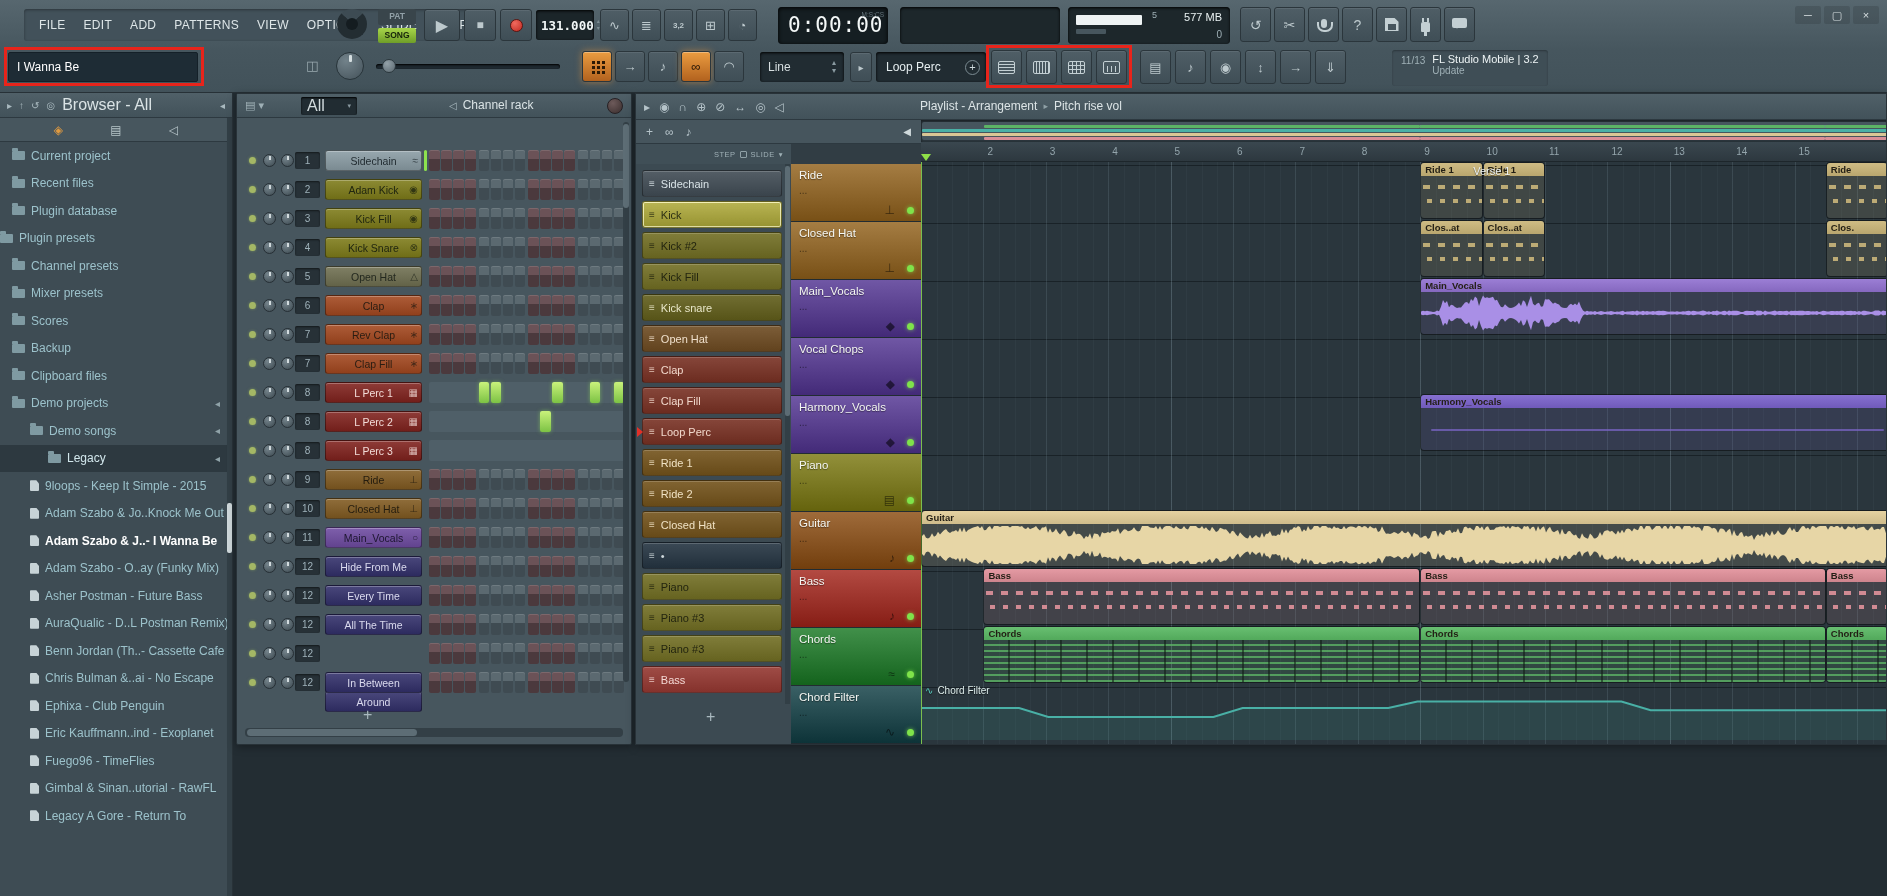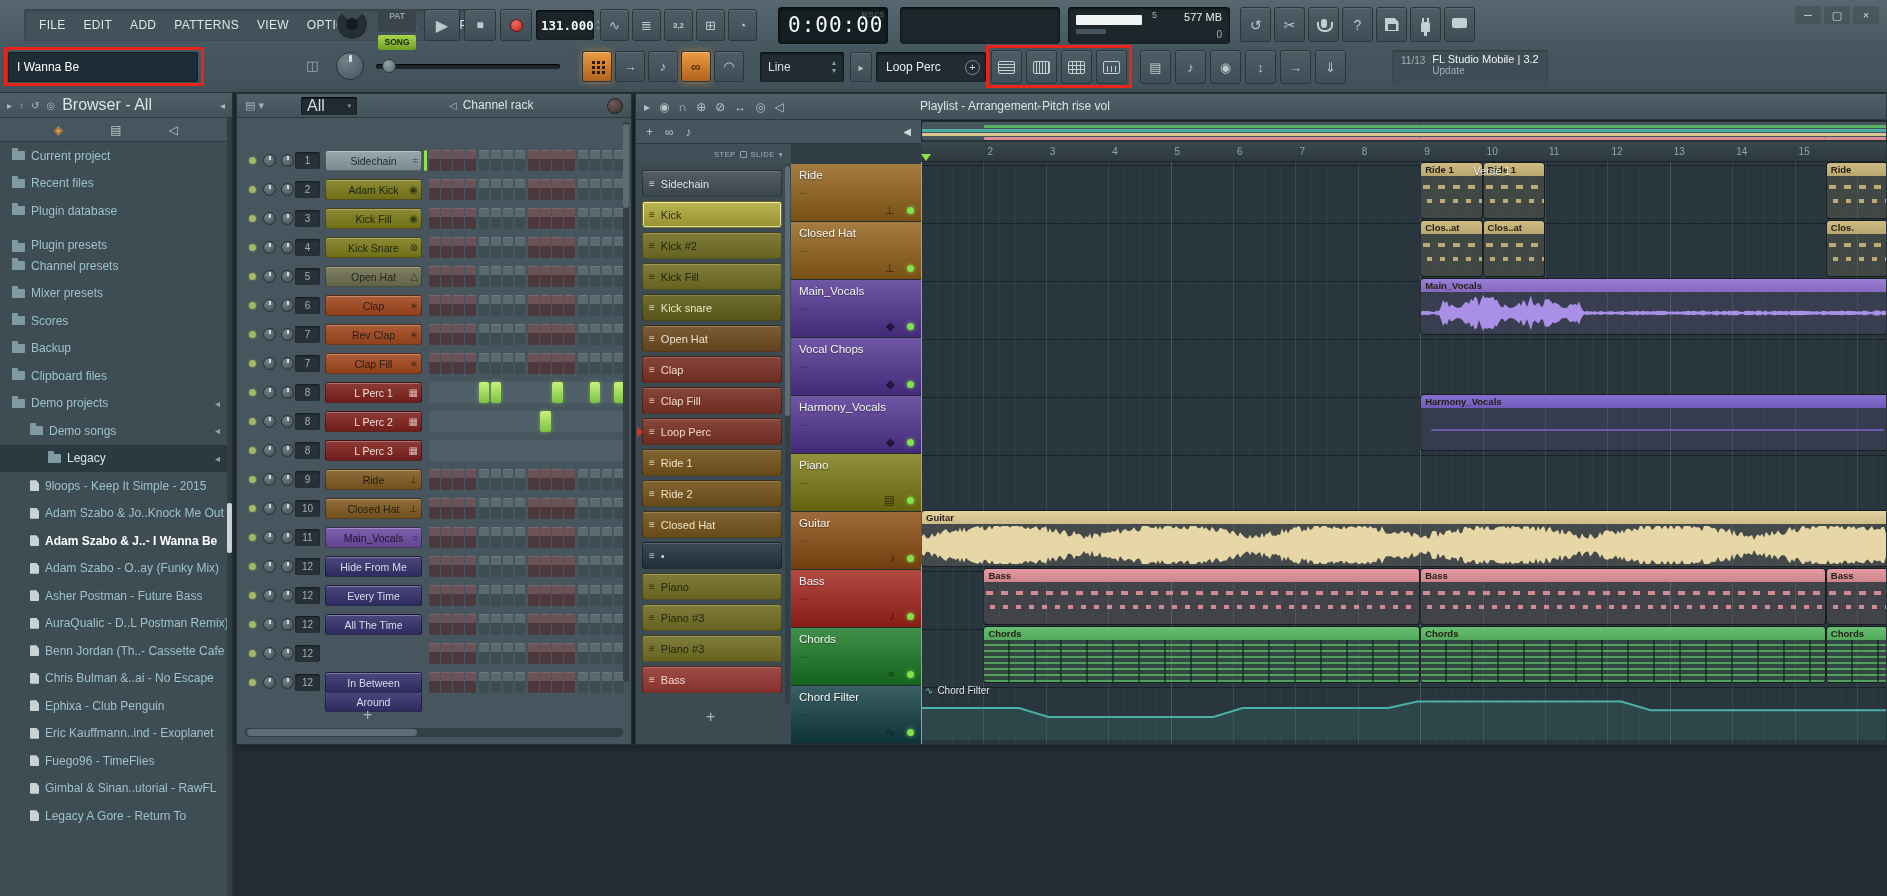--- a/index.html
+++ b/index.html
@@ -8,21 +8,21 @@
        font-family:"Liberation Sans","DejaVu Sans",sans-serif;color:#d4dde0;font-size:12px;}
   
   #top{position:absolute;left:0;top:0;width:1887px;height:93px;
        background:linear-gradient(#57676f,#46565e 55%,#42525a);border-bottom:1px solid #273137;}
   #menubar{position:absolute;left:24px;top:9px;height:32px;display:flex;align-items:center;
            background:#42515a;border-radius:3px;box-shadow:inset 0 1px 3px rgba(0,0,0,.35);padding:0 6px;}
   #menubar span{padding:0 9px;font-size:12px;color:#dde5e7;letter-spacing:.3px;}
   #spinner{position:absolute;left:337px;top:9px;width:30px;height:30px;border-radius:50%;
            border:9px solid #232d32;border-top-color:#3d4b53;background:#141c20;}
   #patsong{position:absolute;left:378px;top:9px;width:38px;}
-  #patsong .pat{height:23px;background:#39454b;color:#91a0a7;font-size:8.5px;font-weight:bold;
+  #patsong .pat{height:16px;background:#39454b;color:#91a0a7;font-size:8.5px;font-weight:bold;
                 text-align:center;line-height:14px;border-radius:2px;margin-bottom:3px;}
   #patsong .song{height:15px;background:linear-gradient(#a8d64a,#6f9e28);color:#16230b;font-size:8.5px;
                  font-weight:bold;text-align:center;line-height:15px;border-radius:2px;}
   .tbtn{display:flex;align-items:center;justify-content:center;
         background:linear-gradient(#4f5e66,#3f4e56);border:1px solid #2b363c;border-radius:3px;
         color:#bdc9cd;box-shadow:inset 0 1px 0 rgba(255,255,255,.08);}
   .tbtn.active{background:linear-gradient(#eb9c40,#b2621e);color:#241404;
                box-shadow:0 0 7px rgba(235,150,60,.55),inset 0 1px 0 rgba(255,255,255,.3);}
   #play-button{position:absolute;left:424px;top:9px;width:36px;height:32px;font-size:16px;}
   #stop-button{position:absolute;left:464px;top:9px;width:32px;height:32px;font-size:12px;}
@@ -171,21 +171,21 @@
   #rack-hscroll{position:absolute;left:8px;bottom:7px;width:378px;height:9px;background:#333f46;border-radius:4px;}
   #rack-hscroll .thumb{position:absolute;left:2px;top:1px;width:170px;height:7px;background:#5d6d75;border-radius:4px;}
   #rack-vscroll{position:absolute;right:2px;top:28px;width:6px;height:560px;background:#333f46;border-radius:3px;}
   #rack-vscroll .thumb{position:absolute;left:0;top:2px;width:6px;height:84px;background:#5d6d75;border-radius:3px;}
   
   #playlist{position:absolute;left:635px;top:93px;width:1252px;height:652px;background:#404f57;
             border:1px solid #283238;overflow:hidden;box-shadow:0 2px 8px rgba(0,0,0,.35);}
   #pl-header{height:26px;background:linear-gradient(#506068,#42525a);border-bottom:1px solid #2d3940;
              display:flex;align-items:center;gap:9px;padding:0 8px;}
   #pl-header .ic{color:#b5c3c9;font-size:12px;}
-  #pl-title{position:absolute;left:284px;top:5px;display:flex;align-items:center;}
+  #pl-title{position:absolute;left:284px;top:5px;display:flex;gap:6px;align-items:center;}
   #pl-title .t1,#pl-title .t2{color:#dce4e6;font-size:12px;}
   #pl-title .sep{color:#8fa0a6;font-size:9px;}
   #picker-toolbar{position:absolute;left:0;top:26px;width:285px;height:24px;background:#46555d;
                   border-bottom:1px solid #2d3940;display:flex;align-items:center;gap:12px;padding:0 10px;}
   #picker-toolbar .ic{color:#b5c3c9;font-size:12px;}
   #picker-toolbar .collapse{margin-left:auto;font-size:10px;color:#cfd9db;}
   #stepslide{position:absolute;left:0;top:50px;width:155px;height:20px;display:flex;align-items:center;
              justify-content:flex-end;gap:4px;padding-right:8px;background:#404f57;}
   #stepslide .sl{font-size:7.5px;color:#9fb0b6;letter-spacing:.5px;}
   #stepslide .box{width:7px;height:7px;border:1px solid #8fa0a6;border-radius:1px;}
@@ -382,21 +382,21 @@
         <span class="b-label">Current project</span>
       </div>
       <div class="b-row" style="padding-left: 12px;">
         <span class="ic-folder"></span>
         <span class="b-label">Recent files</span>
       </div>
       <div class="b-row" style="padding-left: 12px;">
         <span class="ic-folder"></span>
         <span class="b-label">Plugin database</span>
       </div>
-      <div class="b-row" style="padding-left: 12px; align-items: flex-end;">
+      <div class="b-row" style="">
         <span class="ic-folder"></span>
         <span class="b-label">Plugin presets</span>
       </div>
       <div class="b-row" style="padding-left: 12px;">
         <span class="ic-folder"></span>
         <span class="b-label">Channel presets</span>
       </div>
       <div class="b-row" style="padding-left: 12px;">
         <span class="ic-folder"></span>
         <span class="b-label">Mixer presets</span>

